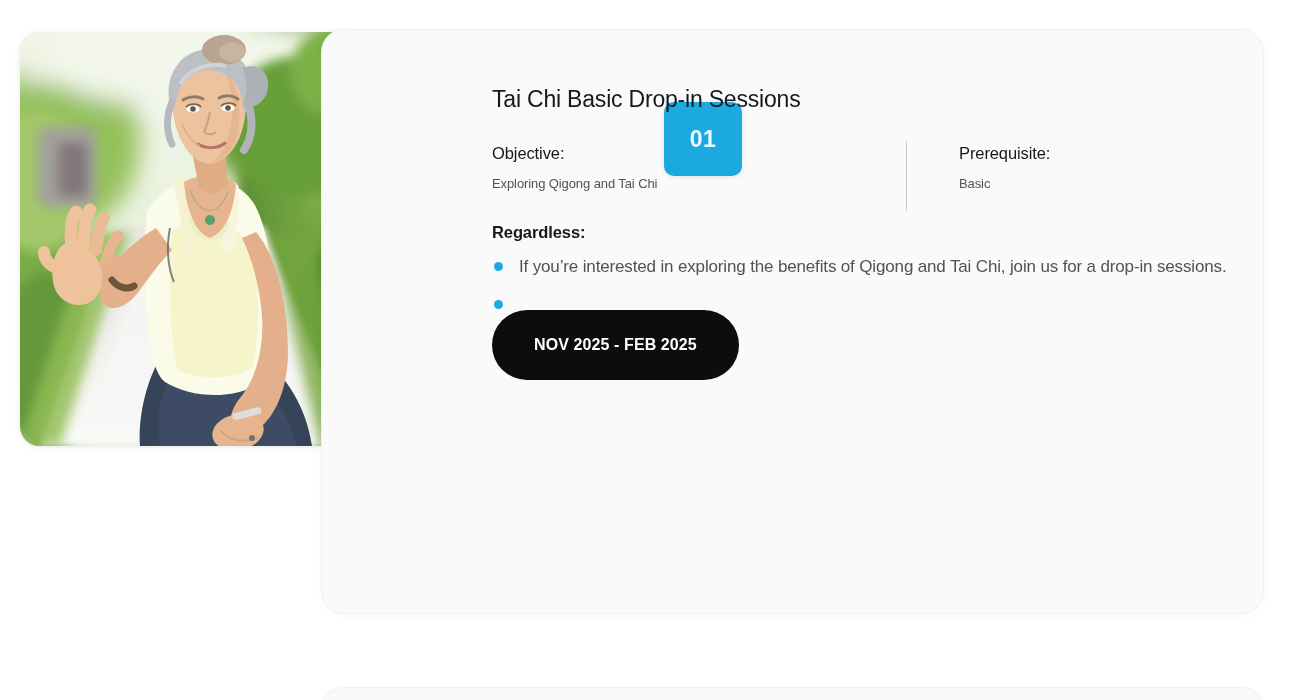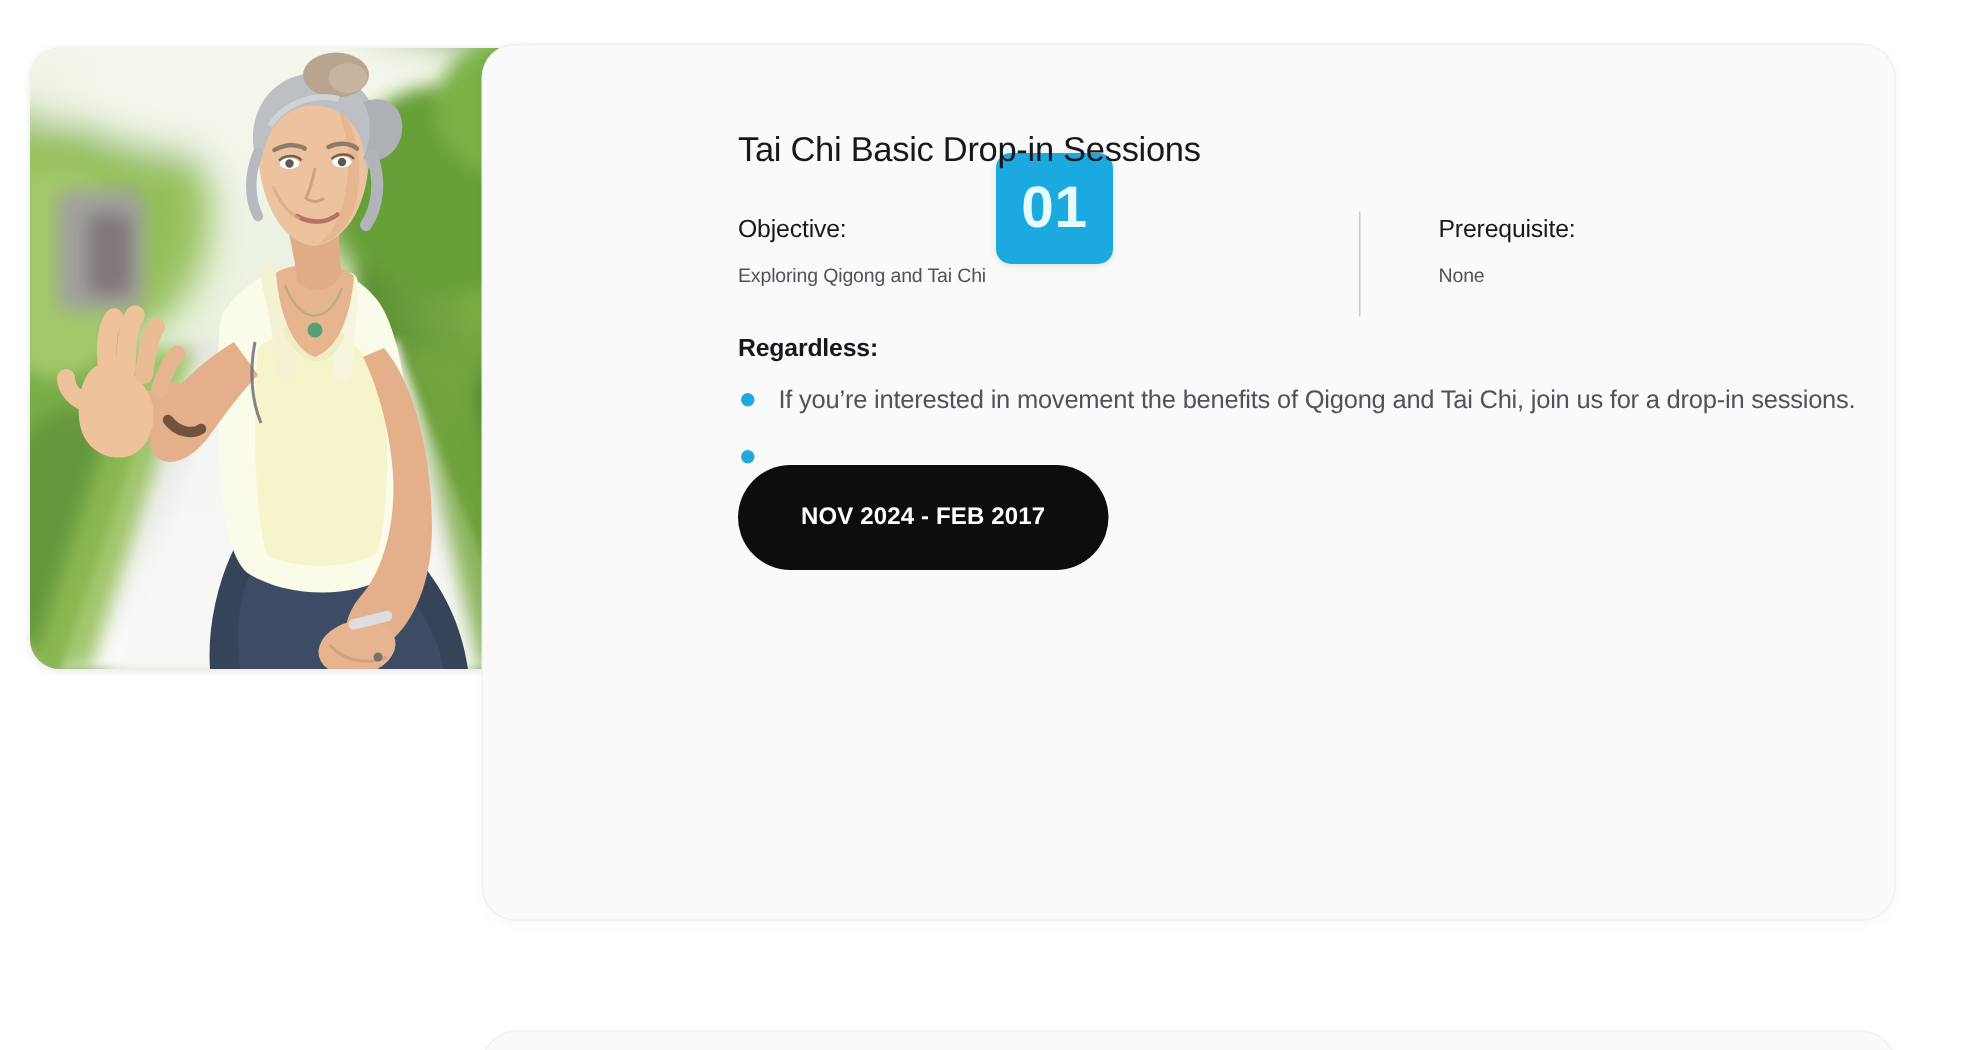--- a/index.html
+++ b/index.html
@@ -59,21 +59,21 @@
     left: 342px;
     top: 72px;
     width: 78px;
     height: 74px;
     border-radius: 10px;
     background: #1ba9e0;
     color: #e8fbff;
     display: flex;
     align-items: center;
     justify-content: center;
-    font-size: 39px;
+    font-size: 23px;
     font-weight: 600;
     letter-spacing: 0.5px;
     box-shadow: 0 1px 5px rgba(0,0,0,0.10);
   }
 
   
   .card-body {
     position: absolute;
     left: 170px;
     top: 50px;
@@ -345,35 +345,35 @@
       <div class="meta-row">
         <div class="meta-divider"></div>
 
         <div class="meta-col objective">
           <div class="meta-label">Objective:</div>
           <div class="meta-value">Exploring Qigong and Tai Chi</div>
         </div>
 
         <div class="meta-col prereq">
           <div class="meta-label">Prerequisite:</div>
-          <div class="meta-value">None</div>
+          <div class="meta-value">Basic</div>
         </div>
       </div>
 
       <div class="desc-label">Regardless:</div>
 
       <ul class="desc-list">
         <li>
           <span class="dot"></span>
-          <span>If you’re interested in movement the benefits of Qigong and Tai Chi, join us for a drop-in sessions.</span>
+          <span>If you’re interested in exploring the benefits of Qigong and Tai Chi, join us for a drop-in sessions.</span>
         </li>
         <li>
           <span class="dot"></span>
         </li>
       </ul>
 
-      <button class="date-pill">NOV 2024 - FEB 2017</button>
+      <button class="date-pill">NOV 2025 - FEB 2025</button>
     </div>
   </div>
 
   <div class="course-card next"></div>
 
 </div>
 
 </body></html>

